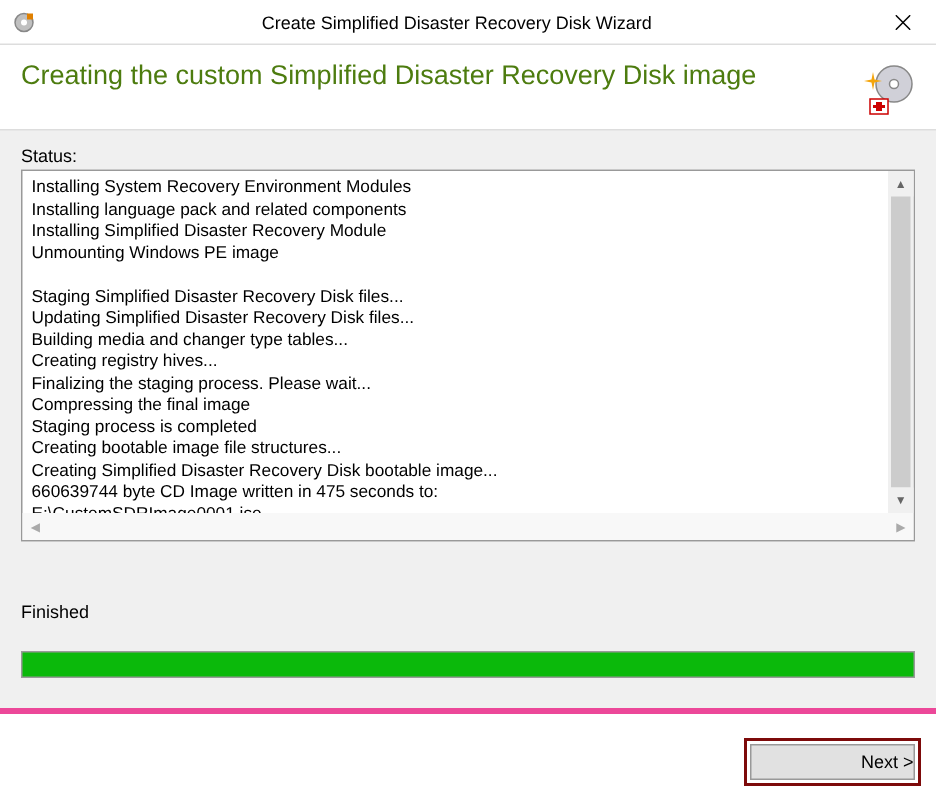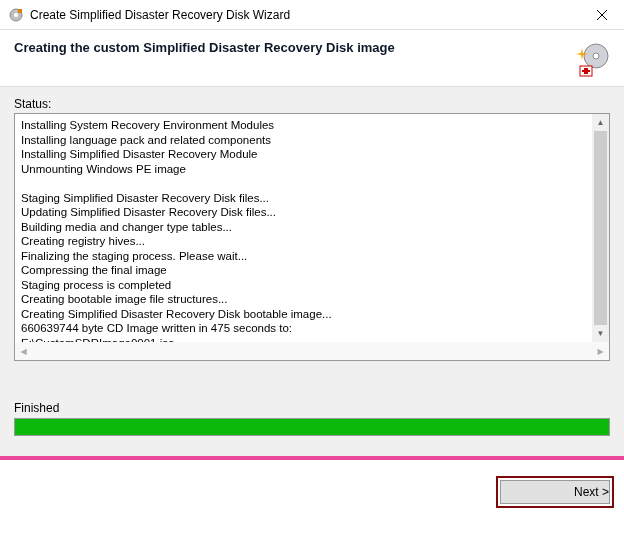--- a/index.html
+++ b/index.html
@@ -15,20 +15,21 @@
       height: 534px;
       overflow: hidden;
     }
     .titlebar {
       height: 30px;
       display: flex;
       align-items: center;
       padding: 0 0 0 8px;
       border-bottom: 1px solid #ddd;
       background: #fff;
+      text-align: center;
     }
     .titlebar-icon {
       width: 16px;
       height: 16px;
       margin-right: 6px;
       display: inline-flex;
       align-items: center;
       justify-content: center;
     }
     .titlebar-title {
@@ -46,23 +47,23 @@
       color: #000;
       cursor: pointer;
     }
     .header {
       padding: 10px 14px 6px;
       display: flex;
       align-items: flex-start;
       justify-content: space-between;
     }
     .header-title {
-      font-weight: bold;
-      font-size: 13px;
-      color: #0f172a;
+      font-weight: normal;
+      font-size: 18px;
+      color: #4d7c0f;
     }
     .header-icon {
       width: 44px;
       height: 40px;
     }
     .content {
       background: #f0f0f0;
       padding: 10px 14px 20px;
       border-top: 1px solid #ddd;
       border-bottom: 4px solid #ec4899;
@@ -134,21 +135,21 @@
     }
     .status-scrollbar-h .track {
       flex: 1;
     }
     .progress-section {
       margin-top: 40px;
     }
     .progress-label {
       font-size: 12px;
       color: #000;
-      margin-bottom: 3px;
+      margin-bottom: 19px;
     }
     .progress-bar {
       height: 18px;
       background: #0bb90b;
       border: 1px solid #999;
     }
     .footer {
       padding: 20px 14px 14px;
       display: flex;
       justify-content: flex-end;

